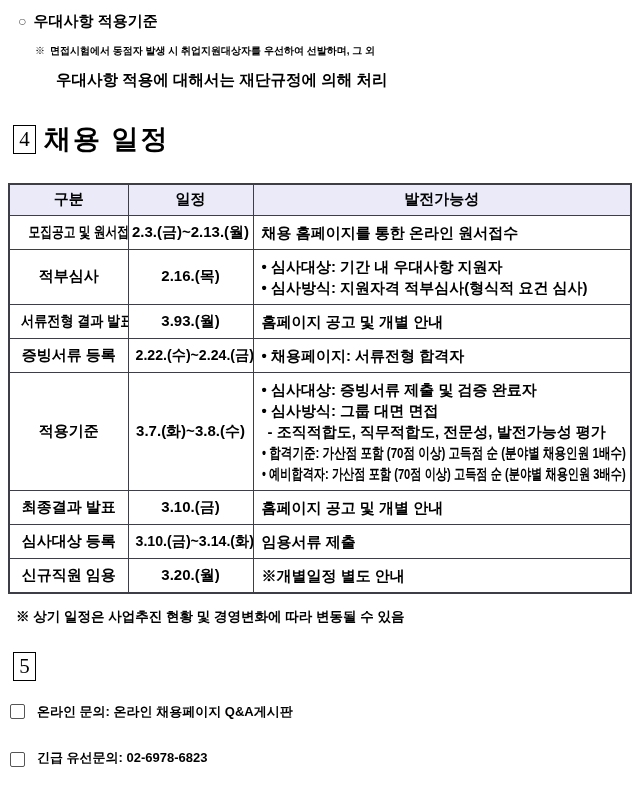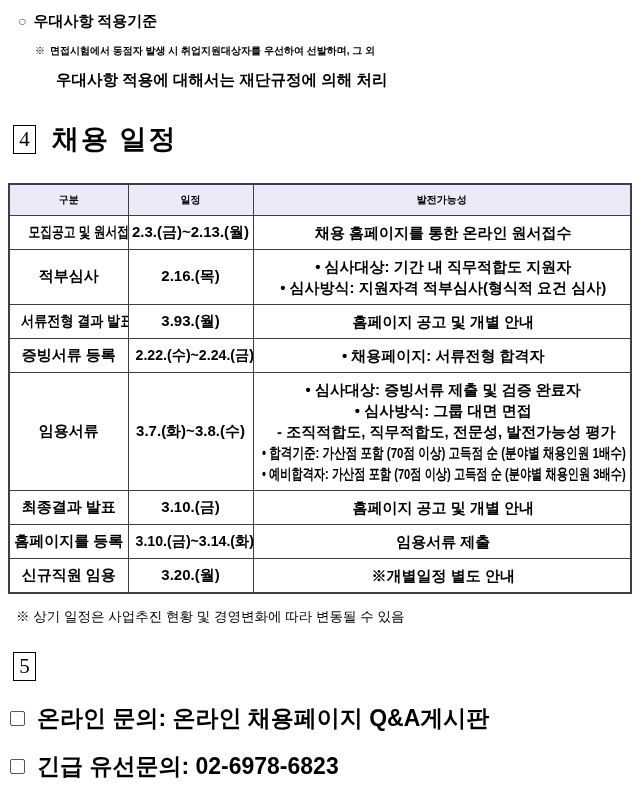--- a/index.html
+++ b/index.html
@@ -6,75 +6,75 @@
   html, body { background: #ffffff; }
   body {
     width: 637px; height: 787px;
     overflow: hidden;
     font-family: "Liberation Sans", sans-serif;
     color: #000;
   }
   .page { padding: 10px 7px 0 8px; }
 
   
-  .note-title-row { margin: 2px 0 0 10px; font-size: 15px; font-weight: 700; font-family: Liberation Serif, serif; }
+  .note-title-row { margin: 2px 0 0 10px; font-size: 15px; font-weight: 700; }
   .circle-bullet { color: #555; font-weight: 400; font-size: 14px; margin-right: 7px; }
   .note-para { margin: 13px 0 0 27px; font-size: 10px; font-weight: 700; }
   .ref-mark { margin-right: 5px; font-weight: 400; }
   .note-para2 { margin: 12px 0 0 48px; font-size: 15.5px; font-weight: 700; }
 
   
   .section-head { display: flex; align-items: center; margin: 30px 0 0 5px; }
   .sec-num {
     display: flex; align-items: center; justify-content: center;
     width: 23px; height: 29px;
     border: 1.5px solid #000;
     font-family: "Liberation Serif", serif;
     font-size: 21px; font-weight: 400;
   }
-  .sec-title { margin-left: 16px; font-size: 27px; font-weight: 800; letter-spacing: 2px; }
+  .sec-title { margin-left: 8px; font-size: 27px; font-weight: 800; letter-spacing: 2px; }
 
   
   .schedule-table {
     margin-top: 26px;
     width: 622px;
     border-collapse: collapse;
     table-layout: fixed;
     border: 2px solid var(--table-border, #3e3e48);
   }
   .schedule-table th, .schedule-table td {
     border: 1px solid var(--table-border, #3e3e48);
     overflow: hidden;
   }
   .schedule-table th {
     background: var(--header-bg, #eaeaf8);
     height: 31px;
-    font-size: 10px; font-weight: 700;
+    font-size: 15px; font-weight: 700;
     text-align: center;
   }
   .schedule-table td { font-size: 15px; font-weight: 600; vertical-align: middle; }
   .col-cat, .col-sched { text-align: center; padding: 6px 3px; }
   .col-det { padding: 6px 5px 6px 8px; }
-  .detail-line { line-height: 21px; text-align: center; }
+  .detail-line { line-height: 21px; }
   .detail-line.indent { padding-left: 6px; }
   .fit { display: inline-block; white-space: nowrap; }
   .fit-center { transform-origin: 50% 50%; }
   .fit-left { transform-origin: 0 50%; }
 
   
-  .footnote { margin: 14px 0 0 8px; font-size: 13.5px; font-weight: 400; }
+  .footnote { margin: 14px 0 0 8px; font-size: 13.5px; font-weight: 700; }
 
   
   .section-head.s5 { margin-top: 26px; }
   .contact-line {
     display: flex; align-items: center;
     margin: 22px 0 0 2px;
-    font-size: 23px; font-weight: 700;
+    font-size: 13px; font-weight: 700;
   }
-  .contact-line + .contact-line { margin-top: 17px; }
+  .contact-line + .contact-line { margin-top: 28px; align-items: flex-end; }
   .checkbox-icon {
     width: 15px; height: 15px; flex: 0 0 auto;
     border: 1.6px solid #555; border-radius: 2px;
     margin-right: 12px;
   }
 </style>
 </head>
 <body>
 
 <div class="page">
@@ -112,58 +112,58 @@
           <td class="col-cat"><span class="fit fit-center" style="transform: scaleX(0.783);">모집공고 및 원서접수</span></td>
           <td class="col-sched"><span class="fit fit-center">2.3.(금)~2.13.(월)</span></td>
           <td class="col-det">
             <div class="detail-line"><span class="fit fit-left">채용 홈페이지를 통한 온라인 원서접수</span></div>
           </td>
         </tr>
         <tr>
           <td class="col-cat"><span class="fit fit-center">적부심사</span></td>
           <td class="col-sched"><span class="fit fit-center">2.16.(목)</span></td>
           <td class="col-det">
-            <div class="detail-line"><span class="fit fit-left">• 심사대상: 기간 내 직무적합도 지원자</span></div>
+            <div class="detail-line"><span class="fit fit-left">• 심사대상: 기간 내 우대사항 지원자</span></div>
             <div class="detail-line"><span class="fit fit-left">• 심사방식: 지원자격 적부심사(형식적 요건 심사)</span></div>
           </td>
         </tr>
         <tr>
           <td class="col-cat"><span class="fit fit-center" style="transform: scaleX(0.875);">서류전형 결과 발표</span></td>
           <td class="col-sched"><span class="fit fit-center">3.93.(월)</span></td>
           <td class="col-det">
             <div class="detail-line"><span class="fit fit-left">홈페이지 공고 및 개별 안내</span></div>
           </td>
         </tr>
         <tr>
           <td class="col-cat"><span class="fit fit-center">증빙서류 등록</span></td>
           <td class="col-sched"><span class="fit fit-center" style="transform: scaleX(0.944);">2.22.(수)~2.24.(금)</span></td>
           <td class="col-det">
             <div class="detail-line"><span class="fit fit-left">• 채용페이지: 서류전형 합격자</span></div>
           </td>
         </tr>
         <tr>
-          <td class="col-cat"><span class="fit fit-center">임용서류</span></td>
+          <td class="col-cat"><span class="fit fit-center">적용기준</span></td>
           <td class="col-sched"><span class="fit fit-center">3.7.(화)~3.8.(수)</span></td>
           <td class="col-det">
             <div class="detail-line"><span class="fit fit-left">• 심사대상: 증빙서류 제출 및 검증 완료자</span></div>
             <div class="detail-line"><span class="fit fit-left">• 심사방식: 그룹 대면 면접</span></div>
             <div class="detail-line indent"><span class="fit fit-left">- 조직적합도, 직무적합도, 전문성, 발전가능성 평가</span></div>
             <div class="detail-line"><span class="fit fit-left" style="transform: scaleX(0.771);">• 합격기준: 가산점 포함 (70점 이상) 고득점 순 (분야별 채용인원 1배수)</span></div>
             <div class="detail-line"><span class="fit fit-left" style="transform: scaleX(0.747);">• 예비합격자: 가산점 포함 (70점 이상) 고득점 순 (분야별 채용인원 3배수)</span></div>
           </td>
         </tr>
         <tr>
           <td class="col-cat"><span class="fit fit-center">최종결과 발표</span></td>
           <td class="col-sched"><span class="fit fit-center">3.10.(금)</span></td>
           <td class="col-det">
             <div class="detail-line"><span class="fit fit-left">홈페이지 공고 및 개별 안내</span></div>
           </td>
         </tr>
         <tr>
-          <td class="col-cat"><span class="fit fit-center">홈페이지를 등록</span></td>
+          <td class="col-cat"><span class="fit fit-center">심사대상 등록</span></td>
           <td class="col-sched"><span class="fit fit-center" style="transform: scaleX(0.944);">3.10.(금)~3.14.(화)</span></td>
           <td class="col-det">
             <div class="detail-line"><span class="fit fit-left">임용서류 제출</span></div>
           </td>
         </tr>
         <tr>
           <td class="col-cat"><span class="fit fit-center">신규직원 임용</span></td>
           <td class="col-sched"><span class="fit fit-center">3.20.(월)</span></td>
           <td class="col-det">
             <div class="detail-line"><span class="fit fit-left">※개별일정 별도 안내</span></div>

